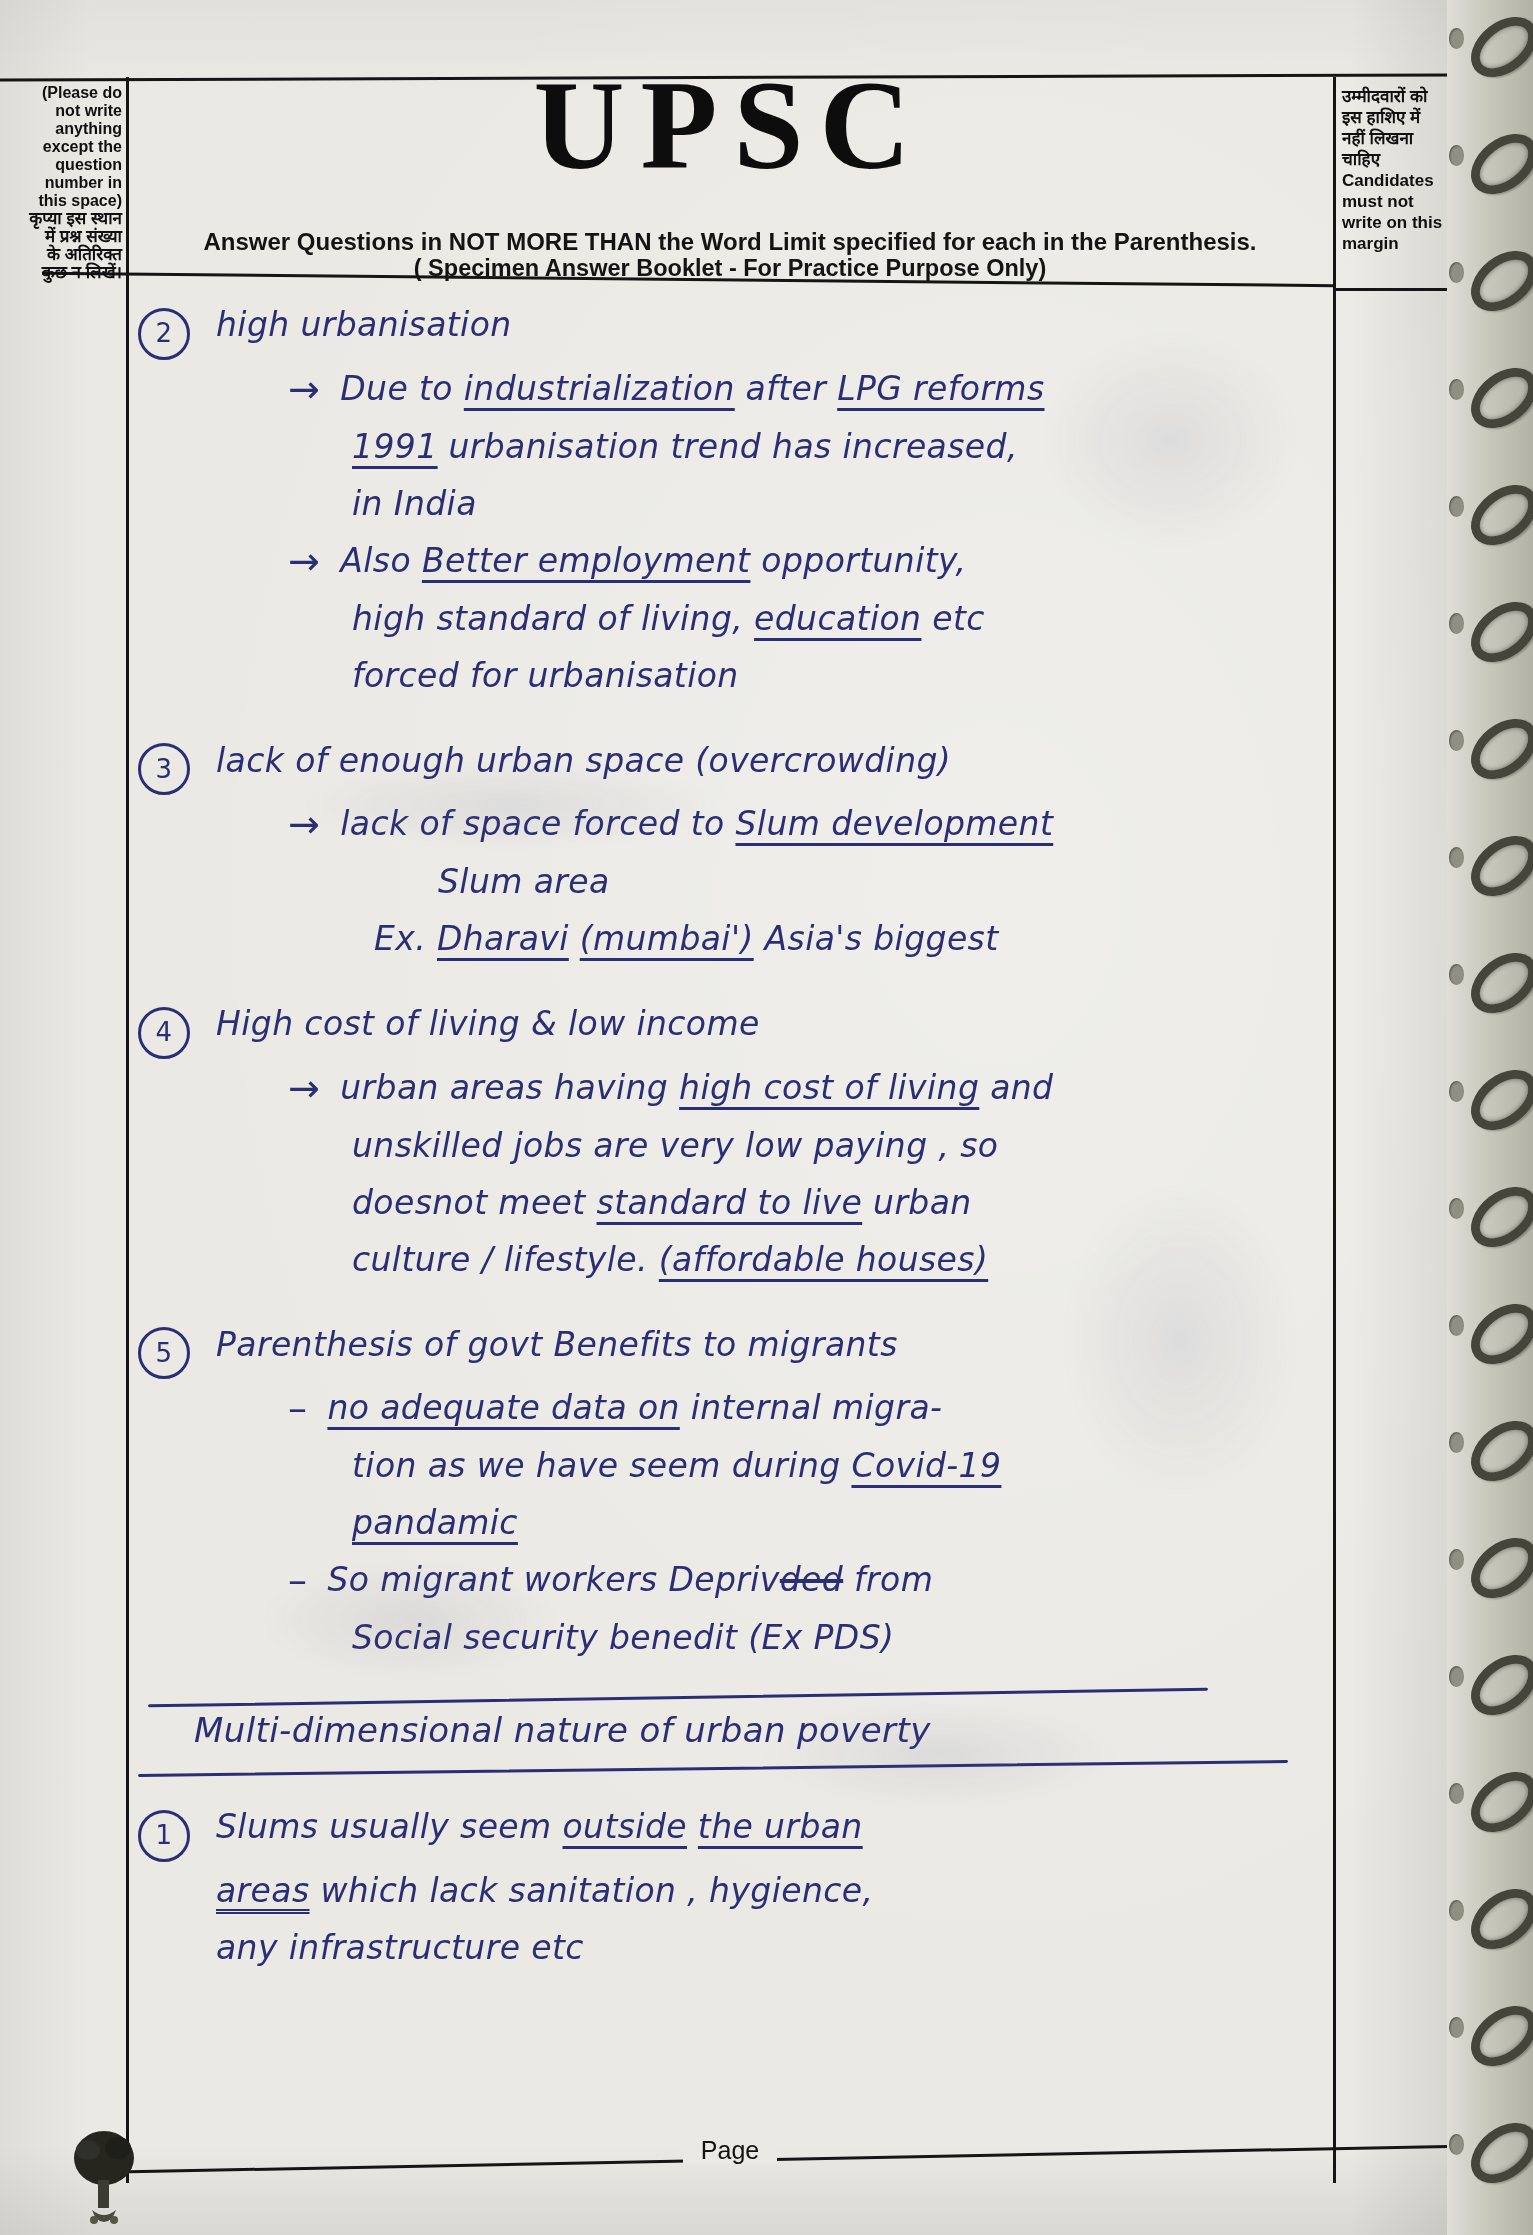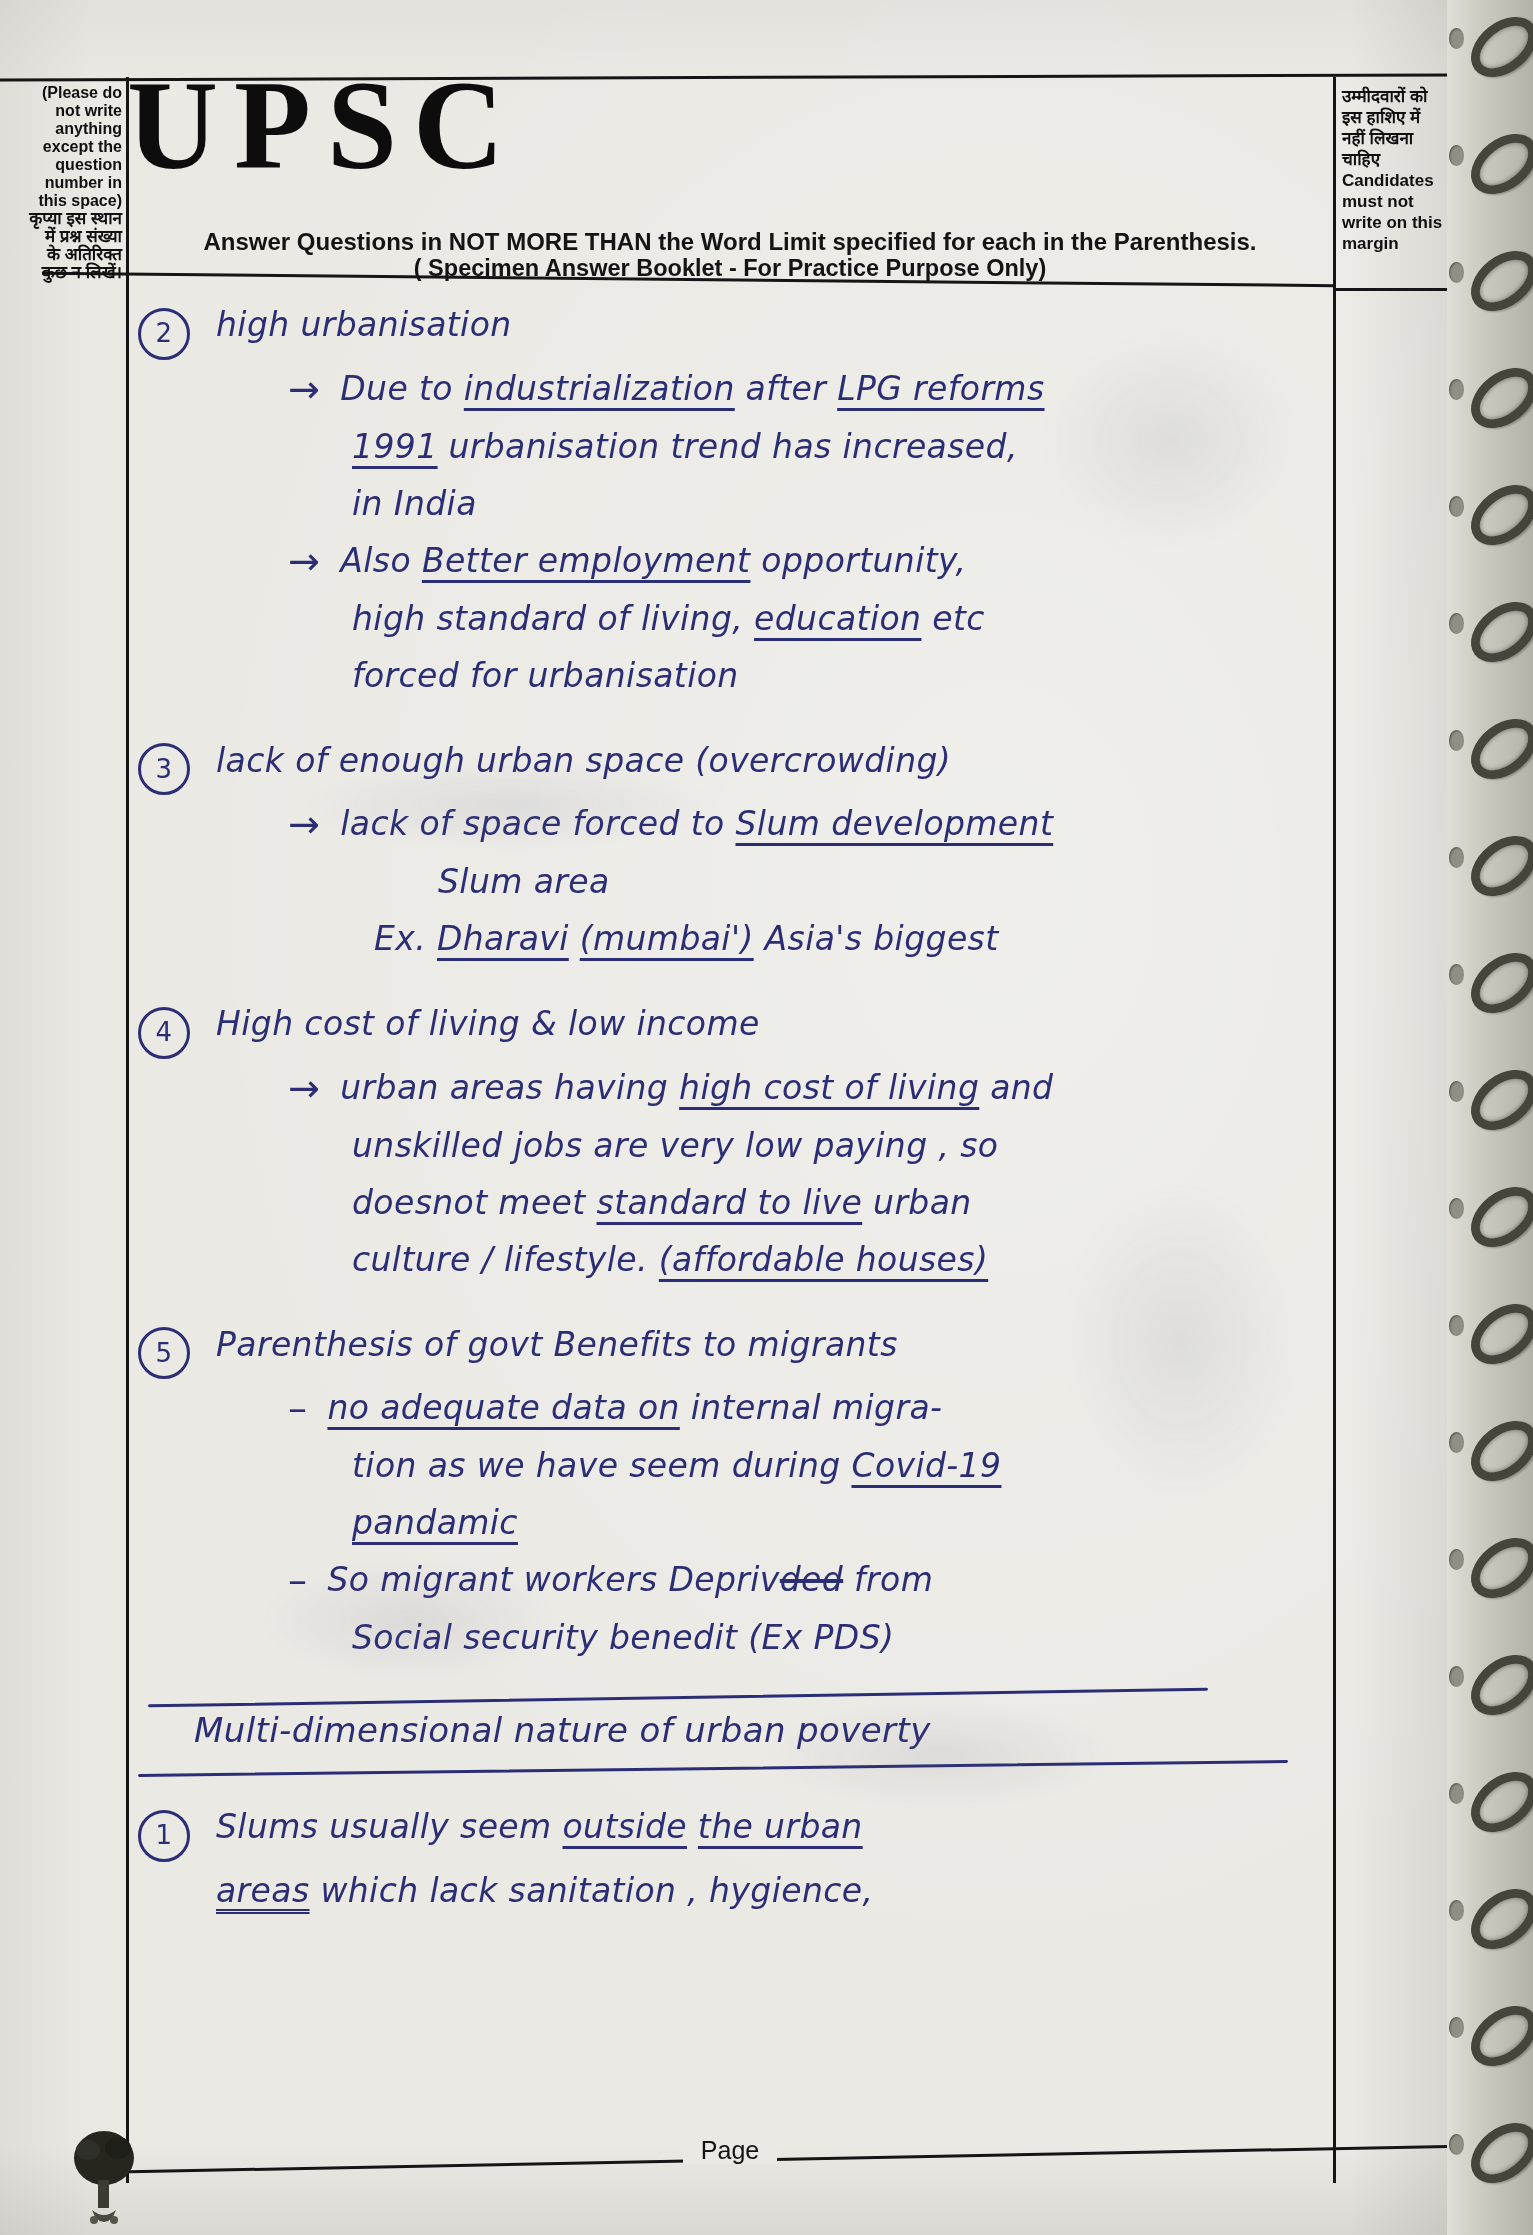--- a/index.html
+++ b/index.html
@@ -21,21 +21,21 @@
   .header-bline{left:42px;top:278px;width:1292px;height:3px;transform:rotate(0.55deg);}
   .rmargin-bline{left:1334px;top:288px;width:114px;height:3px;}
   .bottom-line{left:92px;top:2158px;width:1356px;height:3px;transform:rotate(-1.1deg);}
 
   .margin-note{position:absolute;color:#101010;font-weight:bold;}
   .left-margin-note{left:28px;top:84px;width:94px;text-align:right;font-size:16px;line-height:18px;}
   .right-margin-note{left:1342px;top:86px;width:102px;text-align:left;font-size:17px;line-height:21px;}
   .hi{font-size:17px;}
 
   .title{
-    position:absolute;left:127px;top:60px;width:1206px;
+    position:absolute;left:127px;top:60px;width:1206px;text-align:center;
     font-family:"Liberation Serif",serif;font-weight:bold;font-size:126px;line-height:1.05;
     letter-spacing:16px;color:#0d0d0d;
   }
   .sub{position:absolute;left:127px;width:1206px;text-align:center;font-weight:bold;color:#141414;}
   .sub1{top:228px;font-size:24px;}
   .sub2{top:255px;font-size:23.5px;}
 
   
   .content{position:absolute;left:138px;top:294px;width:1186px;color:var(--ink);
     font-family:"DejaVu Sans",sans-serif;font-style:italic;font-size:33px;letter-spacing:.4px;}
@@ -153,20 +153,21 @@
         </div>
       </div>
       <div class="divider">
         <div class="dline topl"></div>
         <div class="dtext"><span class="">Multi-dimensional nature of urban poverty</span></div>
         <div class="dline botl"></div>
       </div>
       <div class="section">
         <div class="hline"><span class="cnum">1</span><span class="">Slums usually seem </span><span class="u">outside</span><span class=""> </span><span class="u">the urban</span></div>
         <div class="hline head-cont"><span class="u2">areas</span><span class=""> which lack sanitation , hygience,</span></div>
+        <div class="hline head-cont"><span class="">any infrastructure etc</span></div>
       </div>
     </div>
 
   <div class="footer-label">
     <span>Page</span>
   </div>
 
   <div class="spiral" id="spiral">
       <div class="coil" style="top: 22px;"></div>
       <div class="hole" style="top: 28px;"></div>

